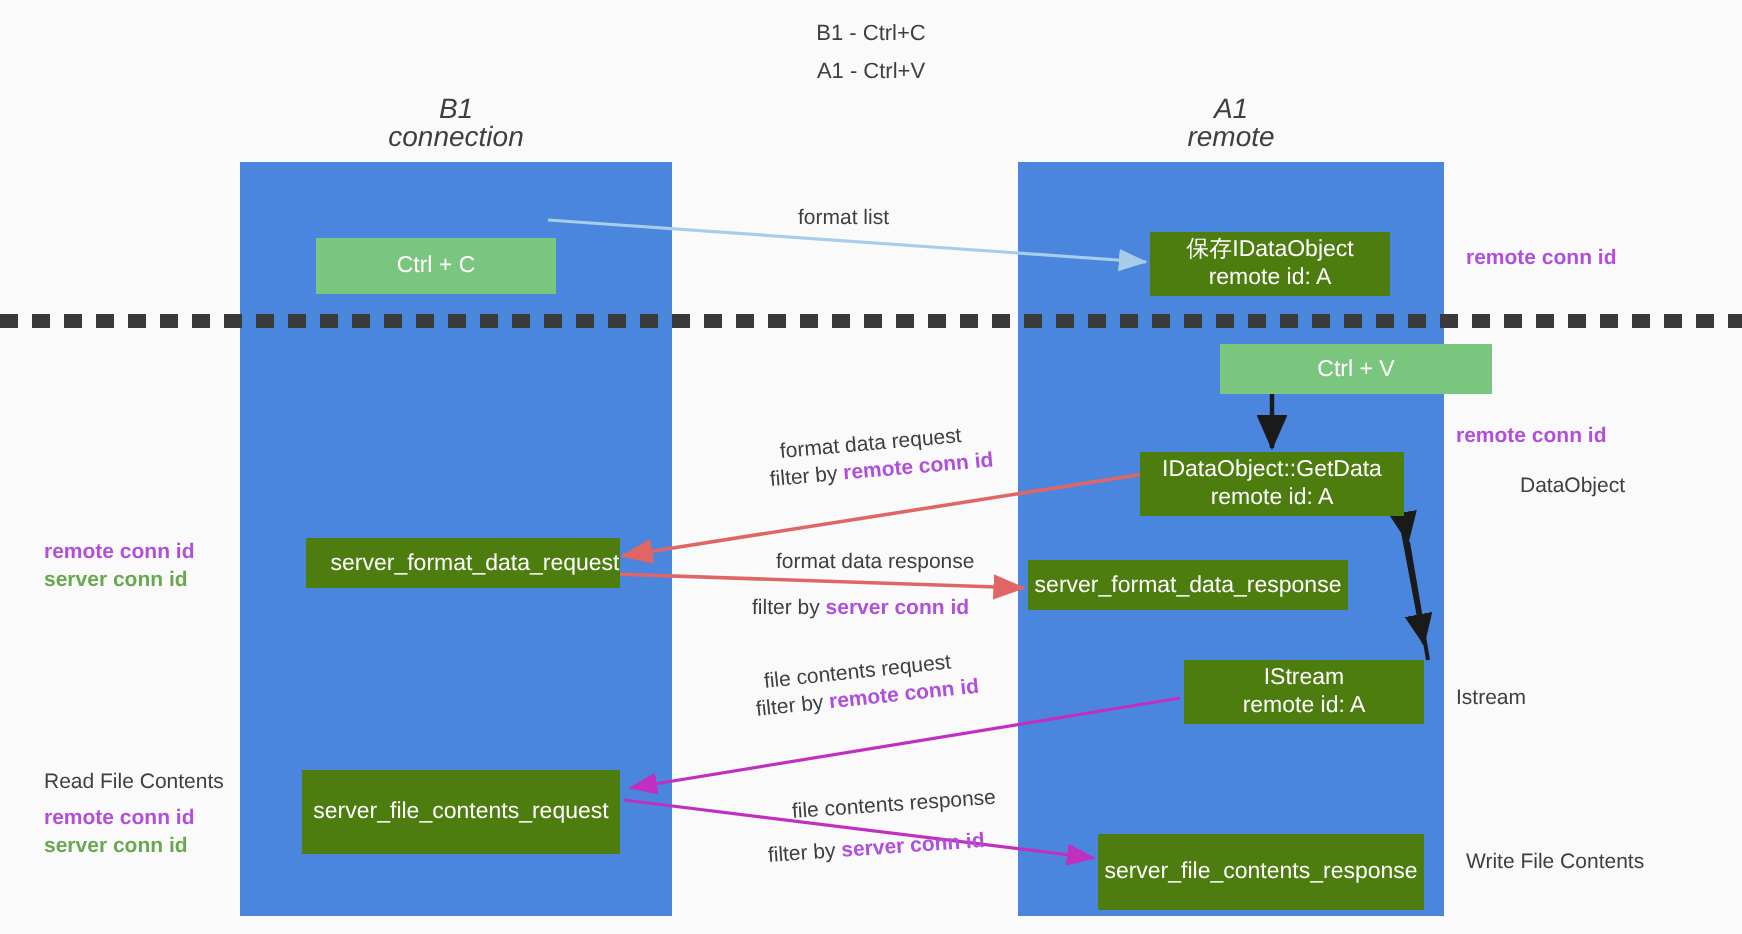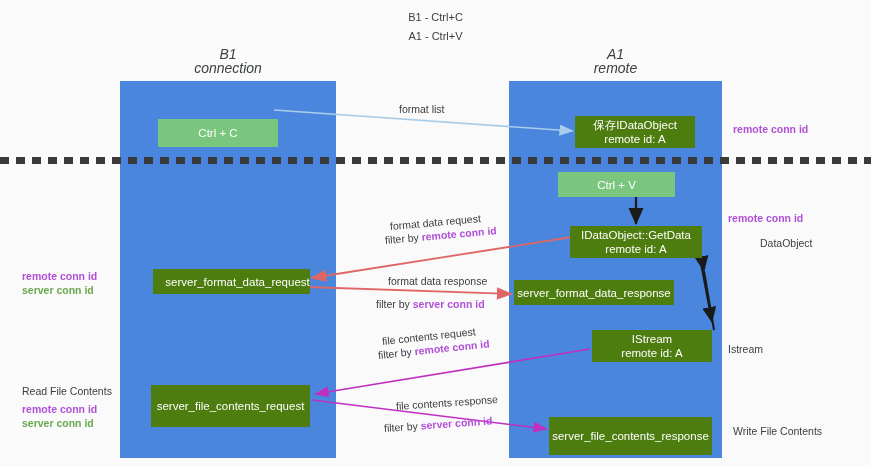--- a/index.html
+++ b/index.html
@@ -166,21 +166,21 @@
 
   <div class="abs node green" style="left:158px; top:94px; width:120px; height:28px;margin-top:25px;">
     <span>Ctrl + C</span>
   </div>
 
   <div class="abs node orange" style="left:575px; top:116px; width:120px; height:32px;">
     <span>保存IDataObject</span>
     <span>remote id: A</span>
   </div>
 
-  <div class="abs node green" style="left:558px; top:172px; width:117px; height:25px;">
+  <div class="abs node green" style="left:610px; top:172px; width:136px; height:25px;">
     <span>Ctrl + V</span>
   </div>
 
   <div class="abs node orange" style="left:570px; top:226px; width:132px; height:32px;">
     <span>IDataObject::GetData</span>
     <span>remote id: A</span>
   </div>
 
   <div class="abs node orange" style="left:153px; top:269px; width:157px; height:25px;padding-left:16px;">
     <span>server_format_data_request</span>

